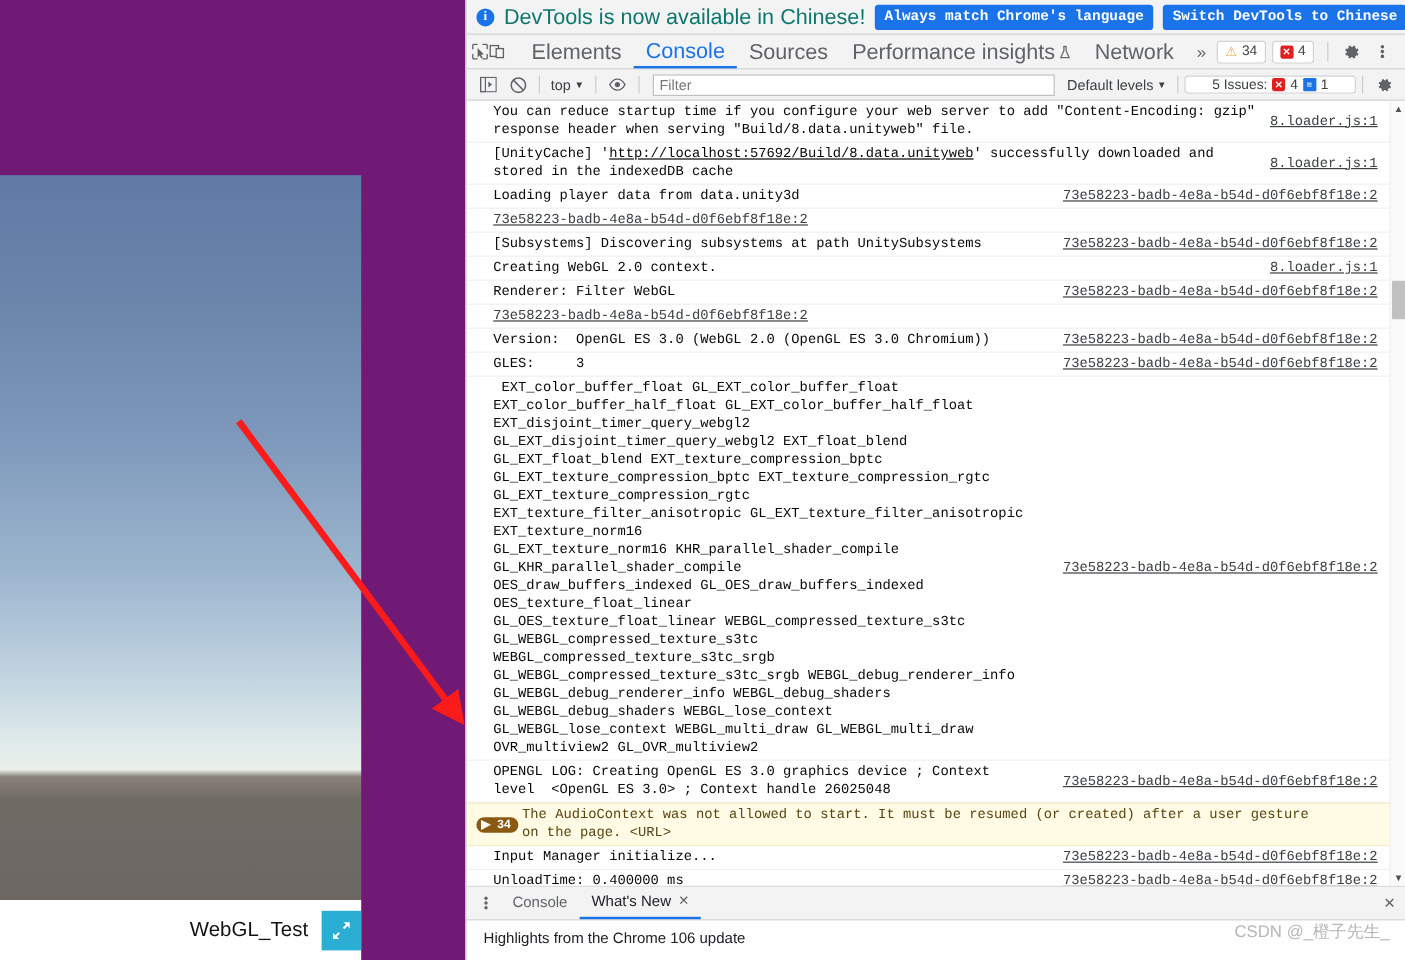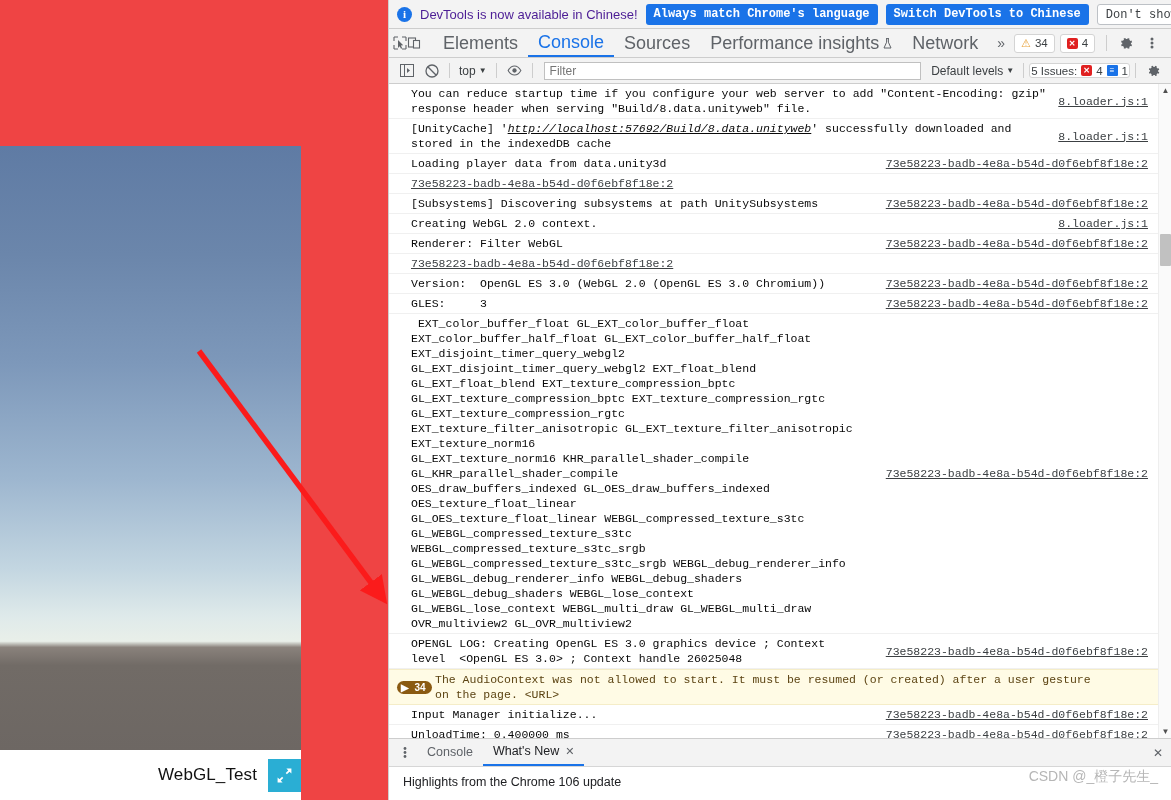--- a/index.html
+++ b/index.html
@@ -7,21 +7,21 @@
     width: 1171px; height: 800px;
     background: #ffffff;
     font-family: "Liberation Sans", sans-serif;
     overflow: hidden;
   }
   #app { position: relative; width: 1171px; height: 800px; background:#fff; }
 
   
   #page-pane {
     position: absolute; left:0; top:0; width:388px; height:800px;
-    background:#ef4444; overflow:hidden;
+    background:#701a75; overflow:hidden;
   }
   #unity-canvas {
     position:absolute; left:0; top:146px; width:301px; height:604px;
     background: linear-gradient(to bottom,
         #5f7ba4 0%, #6b86ab 18%, #7d98ba 36%,
         #9db6cf 55%, #c3d6e1 70%, #dfeaea 78%, #e9efe9 82%,
         #8a827c 83%, #716b66 86%, #6d6763 100%);
   }
   #canvas-footer {
     position:absolute; left:0; top:750px; width:301px; height:50px;
@@ -53,21 +53,21 @@
   #infobar {
     height:29px; flex:0 0 29px; background:#f3f3f3;
     border-bottom:1px solid #cdcdcd;
     display:flex; align-items:center; padding:0 8px 0 8px; gap:8px;
   }
   .info-circle {
     width:15px; height:15px; border-radius:50%; background:#1a73e8;
     color:#fff; font-size:11px; font-weight:bold; line-height:15px;
     text-align:center; flex:0 0 15px; font-family:"Liberation Serif", serif;
   }
-  #infobar-text { font-size:13px; color:#4c1d95; white-space:nowrap; }
+  #infobar-text { font-size:18px; color:#0f766e; white-space:nowrap; }
   .infobar-btn {
     font-size:12px; font-weight:bold; color:#ffffff; background:#1a73e8;
     border:none; border-radius:3px; padding:3px 8px; height:21px;
     cursor:pointer; white-space:nowrap; font-family:Liberation Mono, monospace;
   }
   .infobar-btn.secondary {
     background:#ffffff; color:#3c4043; border:1px solid #bdc1c6; font-weight:400;
   }
   #infobar-close {
     margin-left:auto; font-size:15px; color:#5f6368; cursor:pointer;
@@ -120,21 +120,21 @@
     font-size:12px; color:#3c4043; padding:1px 4px; cursor:pointer;
     display:flex; align-items:center; gap:3px; white-space:nowrap;
   }
   #filter-input {
     flex:1; height:18px; margin:0 6px 0 6px; border:1px solid #c0c0c0;
     background:#fff; font-size:12px; color:#5f6368; padding:0 5px;
     font-family:"Liberation Sans", sans-serif; outline:none; min-width:40px;
   }
   #issues-pill {
     display:flex; align-items:center; gap:4px; border:1px solid #d4d4d4;
-    border-radius:3px; padding:1px 1px; height:15px; font-size:11.5px;
+    border-radius:3px; padding:1px 22px; height:15px; font-size:11.5px;
     color:#3c4043; background:#fff; cursor:pointer; white-space:nowrap;
   }
 
   
   #console-wrap { flex:1 1 auto; position:relative; overflow:hidden; background:#fff; display:flex; }
   #console-log {
     flex:1 1 auto; overflow:hidden; position:relative;
     font-family:"Liberation Mono", monospace; font-size:11.5px; line-height:15px;
     color:#080808;
   }
@@ -142,21 +142,21 @@
     position:relative; border-bottom:1px solid #f0f0f0;
     padding:2px 0 2px 0; display:flex; align-items:center;
   }
   .log-row.warnrow { background:#fffbe5; border-bottom:1px solid #f5edc8; border-top:1px solid #f5edc8; }
   .log-gutter { width:22px; flex:0 0 22px; display:flex; justify-content:center; padding-top:1px; }
   .log-text { flex:1 1 auto; white-space:pre-wrap; word-break:break-word; padding-right:6px; }
   .log-src {
     flex:0 0 auto; text-align:right; padding-right:10px; white-space:nowrap;
     color:#3c4043; text-decoration:underline; cursor:pointer; font-size:11.5px;
   }
-  .log-link { color:#1155cc; text-decoration:underline; cursor:pointer;font-style:italic; }
+  .log-link { color:#1155cc; text-decoration:underline; cursor:pointer; }
   .log-link.plain { color:#080808; }
   .warn-text { color:#5c4413; }
   .warn-badge {
     display:inline-flex; align-items:center; gap:3px; background:#8a5a12;
     color:#ffffff; border-radius:9px; padding:0 6px 0 4px; height:13px;
     font-size:10px; font-family:"Liberation Sans", sans-serif; font-weight:bold;
   }
 
   
   #console-scrollbar {

